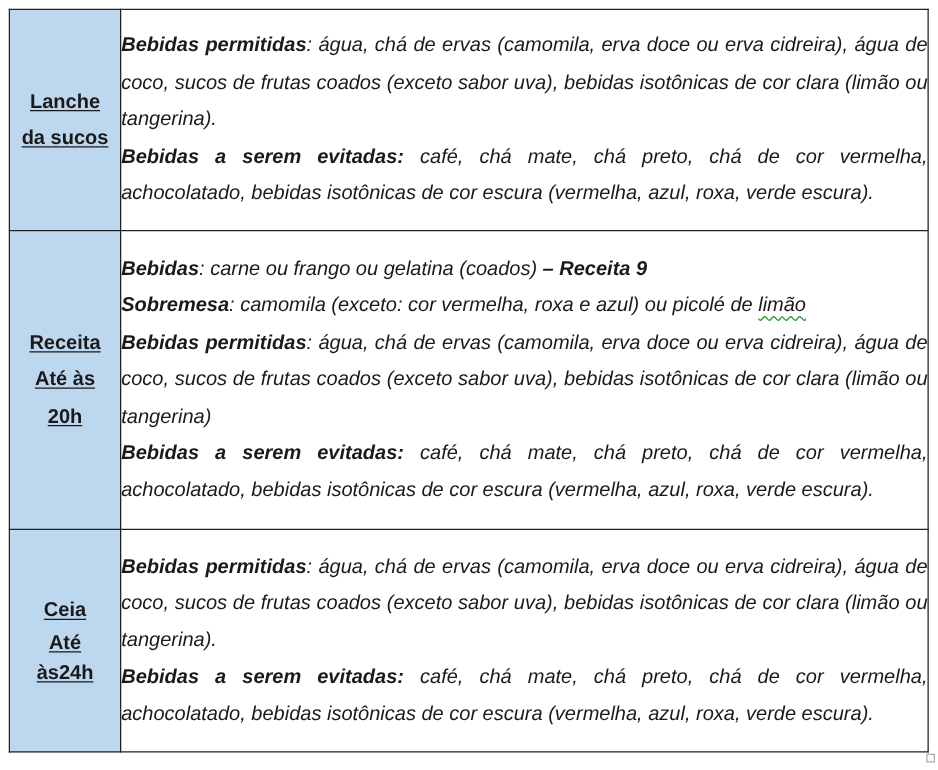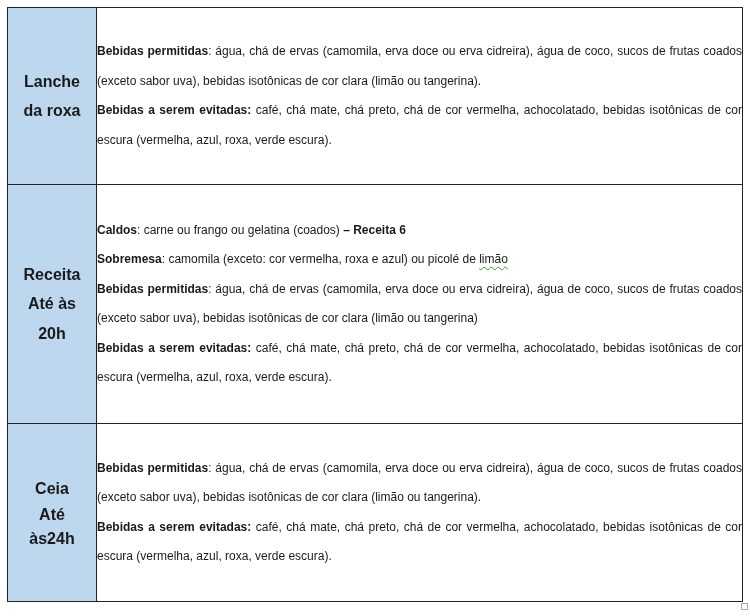--- a/index.html
+++ b/index.html
@@ -8,56 +8,56 @@
   table.meal-table {
     position:absolute; left:7px; top:7px;
     width:736px; border-collapse:collapse;
     table-layout:fixed;
   }
   table.meal-table td { border:1.5px solid #222; padding:0; vertical-align:middle; }
   td.meal-cell {
     width:88px; background:#bdd7ee; text-align:center;
     font-weight:bold; font-size:16px; line-height:29.5px;
   }
-  td.meal-cell span.line { display:block; text-underline-offset:2px; }
+  td.meal-cell span.line { display:block; text-decoration:underline; text-underline-offset:2px; }
   td.content-cell {
-    padding:0 6px 0 6px; font-size:12px; line-height:29.5px;
-    text-align:justify; vertical-align:top;
+    padding:0 6px 0 6px; font-size:16px; line-height:29.5px;
+    text-align:justify; vertical-align:top;font-style:italic;
   }
   .para { margin:0; }
   .para b { font-weight:bold; }
   .spell { text-decoration:underline wavy #3a9a3a; text-decoration-thickness:1px; text-underline-offset:3px;text-align:right; }
   tr.row-lanche td { height:176px; }
   tr.row-jantar td { height:238px; }
   tr.row-ceia td { height:177px; }
   .corner-handle { position:absolute; left:741px; top:603px; width:5px; height:5px; border:1px solid #aaa; background:#fff; }
 </style>
 </head>
 <body>
 
 <table class="meal-table">
   <tbody>
     <tr class="row-lanche">
       <td class="meal-cell">
         <span class="line">Lanche</span>
-        <span class="line">da roxa</span>
+        <span class="line">da sucos</span>
       </td>
       <td class="content-cell">
         <p class="para"><b>Bebidas permitidas</b><span>: </span><span>água, chá de ervas (camomila, erva doce ou erva cidreira), água de coco, sucos de frutas coados (exceto sabor uva), bebidas isotônicas de cor clara (limão ou tangerina).</span></p>
         <p class="para"><b>Bebidas a serem evitadas:</b><span> </span><span>café, chá mate, chá preto, chá de cor vermelha, achocolatado, bebidas isotônicas de cor escura (vermelha, azul, roxa, verde escura).</span></p>
       </td>
     </tr>
     <tr class="row-jantar">
       <td class="meal-cell">
         <span class="line">Receita</span>
         <span class="line">Até às</span>
         <span class="line">20h</span>
       </td>
       <td class="content-cell">
-        <p class="para"><b>Caldos</b><span>: </span><span>carne ou frango ou gelatina (coados) </span><b>– Receita 6</b></p>
+        <p class="para"><b>Bebidas</b><span>: </span><span>carne ou frango ou gelatina (coados) </span><b>– Receita 9</b></p>
         <p class="para" style="text-align:left"><b>Sobremesa</b><span>: </span><span>camomila (exceto: cor vermelha, roxa e azul) ou picolé de </span><span class="spell">limão</span></p>
         <p class="para"><b>Bebidas permitidas</b><span>: </span><span>água, chá de ervas (camomila, erva doce ou erva cidreira), água de coco, sucos de frutas coados (exceto sabor uva), bebidas isotônicas de cor clara (limão ou tangerina)</span></p>
         <p class="para"><b>Bebidas a serem evitadas:</b><span> </span><span>café, chá mate, chá preto, chá de cor vermelha, achocolatado, bebidas isotônicas de cor escura (vermelha, azul, roxa, verde escura).</span></p>
       </td>
     </tr>
     <tr class="row-ceia">
       <td class="meal-cell">
         <span class="line">Ceia</span>
         <span class="line" style="line-height:24px">Até</span>
         <span class="line" style="line-height:24px">às24h</span>

